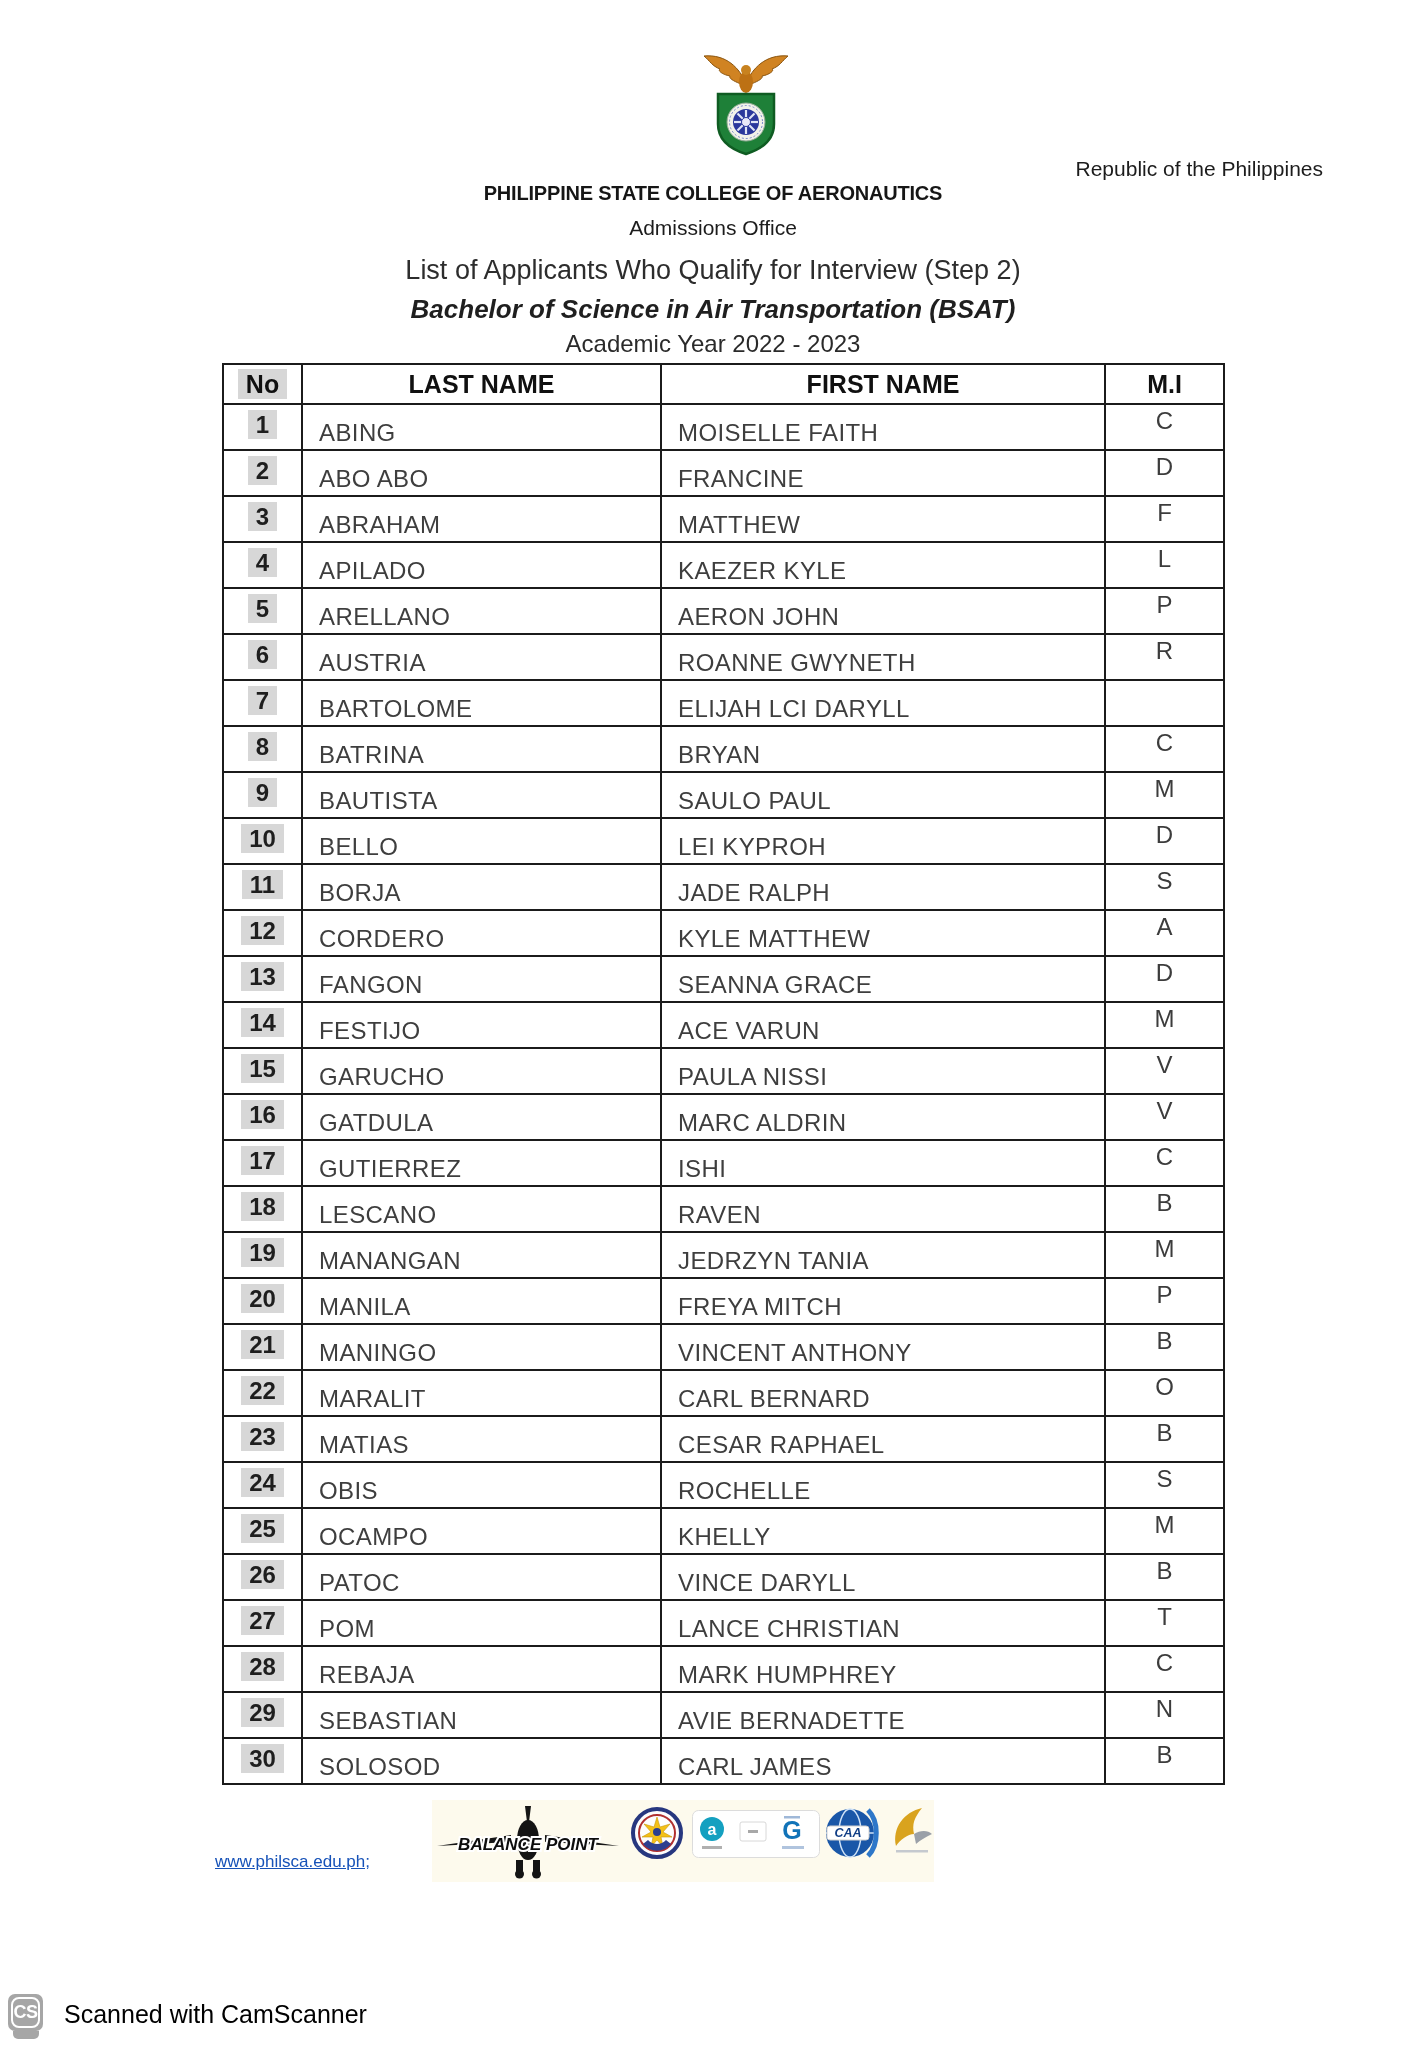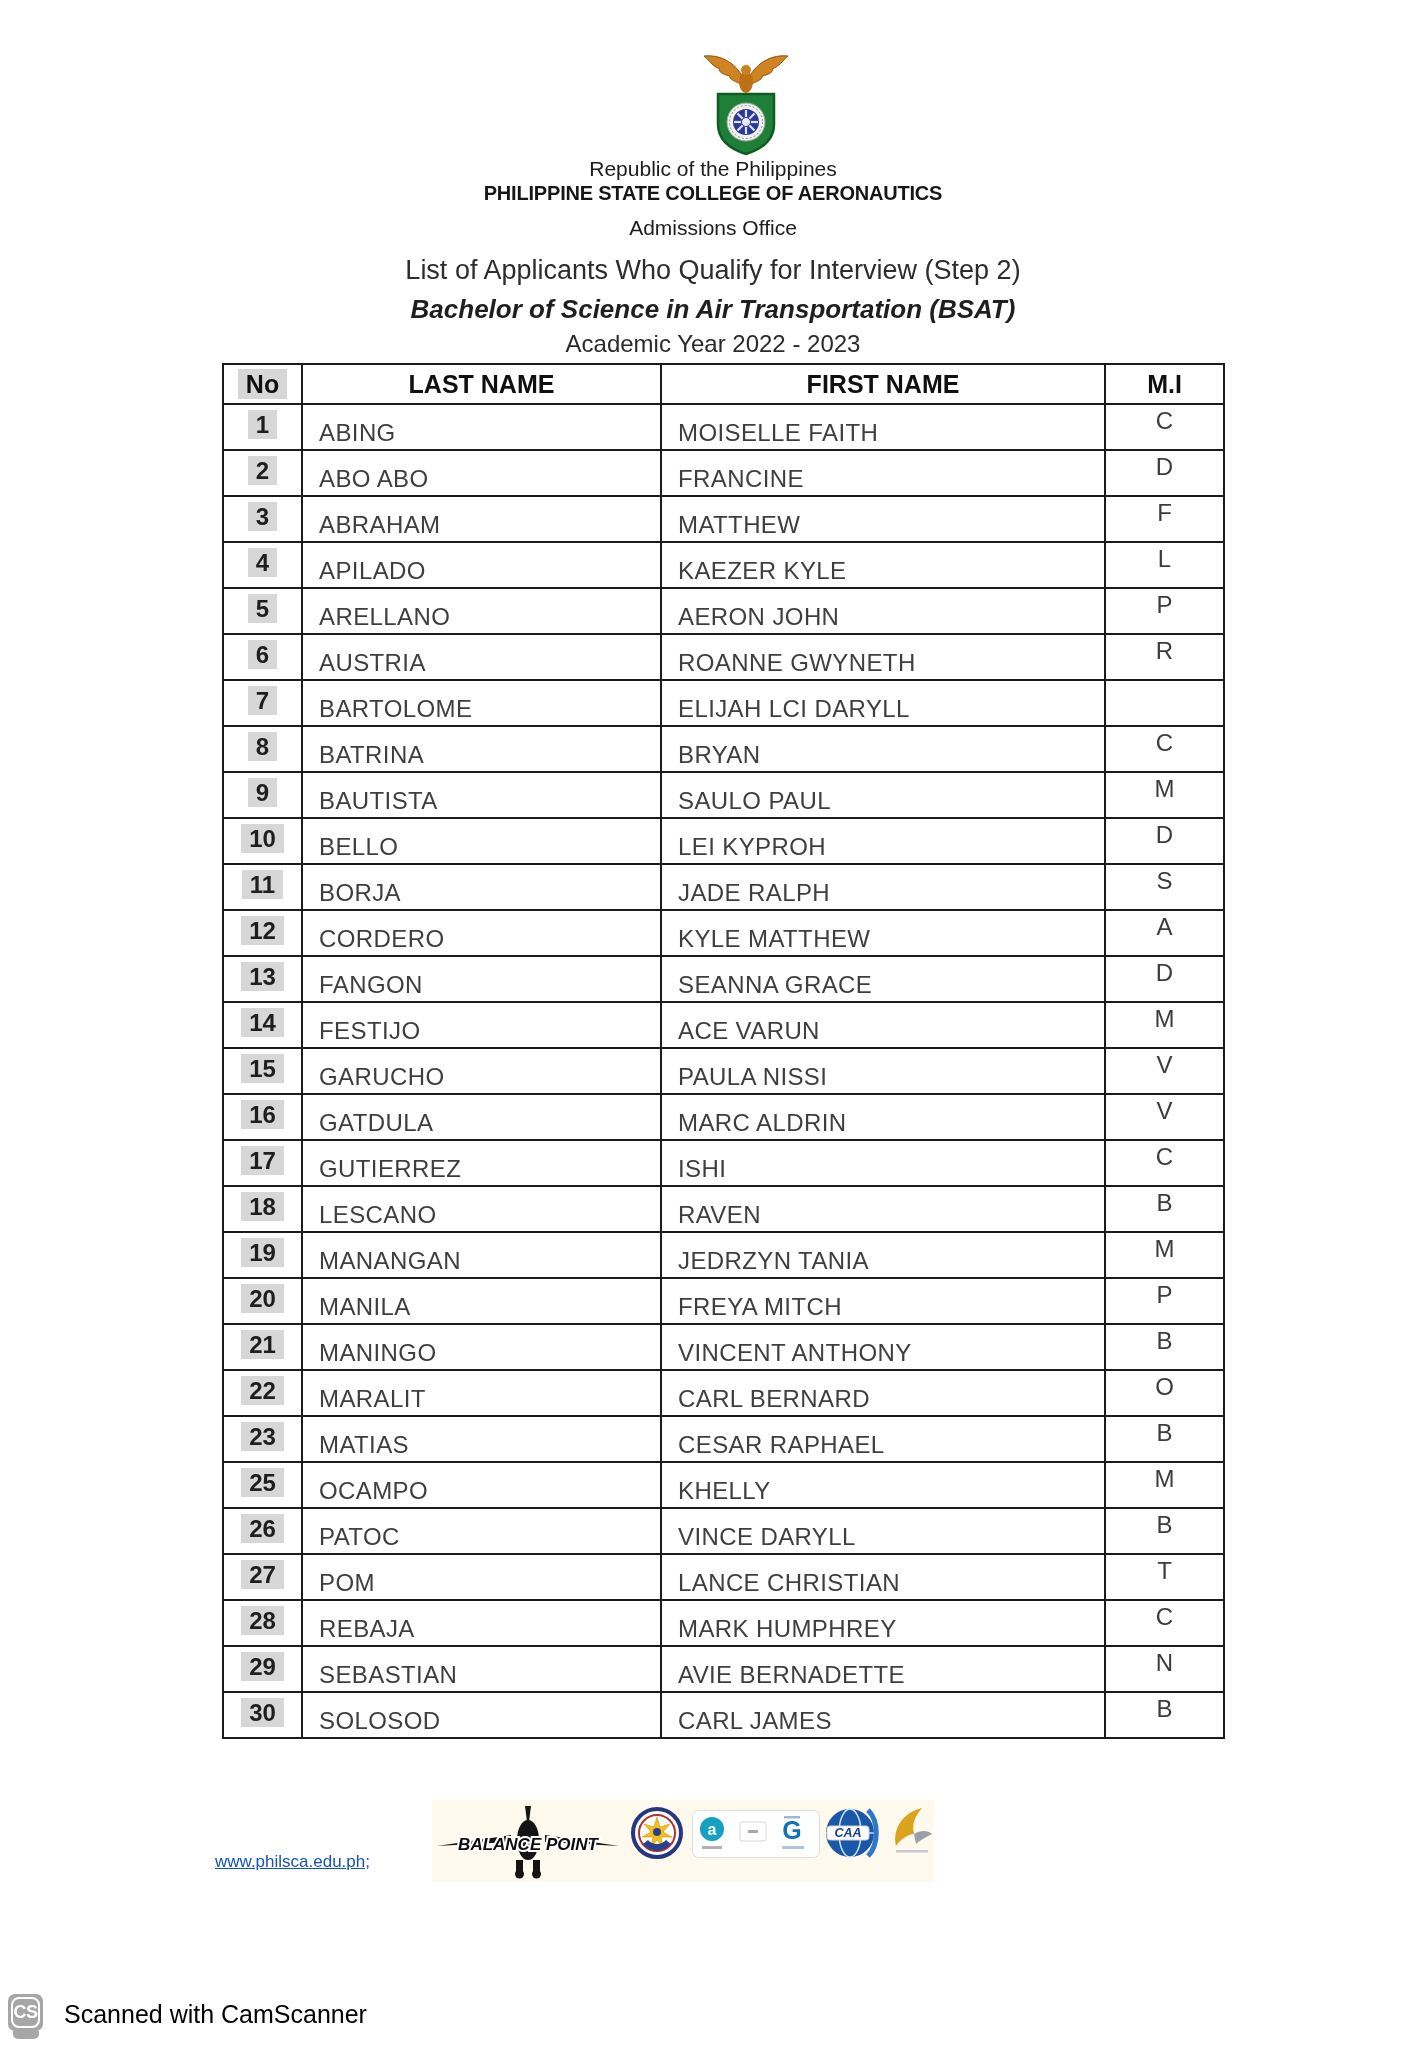--- a/index.html
+++ b/index.html
@@ -7,21 +7,21 @@
   body {
     width:1406px; height:2048px; position:relative;
     background:#ffffff; overflow:hidden;
     font-family:"Liberation Sans", sans-serif;
     color:#1f1f1f;
   }
   .abs { position:absolute; }
 
   
   .title-line { left:103px; width:1220px; text-align:center; white-space:nowrap; }
-  .t-republic  { top:157px; font-size:21px; color:#1c1c1c; }
+  .t-republic  { top:157px; font-size:21px; color:#1c1c1c;text-align:right; }
   .t-college   { top:182px; font-size:20px; font-weight:700; letter-spacing:-0.2px; color:#161616; }
   .t-office    { top:216px; font-size:21px; color:#1c1c1c; }
   .t-list      { top:255px; font-size:27px; color:#2d2d2d; }
   .t-program   { top:294px; font-size:26px; font-weight:700; font-style:italic; color:#1f1f1f; }
   .t-ay        { top:330px; font-size:24px; color:#2a2a2a; }
 
   
   .seal-wrap { left:700px; top:46px; width:92px; height:112px; }
 
   
@@ -273,20 +273,26 @@
         <td class="c-mi">O</td>
       </tr>
 
       <tr>
         <td class="c-no"><span class="hl">23</span></td>
         <td class="c-last">MATIAS</td>
         <td class="c-first">CESAR RAPHAEL</td>
         <td class="c-mi">B</td>
       </tr>
 
+      <tr>
+        <td class="c-no"><span class="hl">24</span></td>
+        <td class="c-last">OBIS</td>
+        <td class="c-first">ROCHELLE</td>
+        <td class="c-mi">S</td>
+      </tr>
 
       <tr>
         <td class="c-no"><span class="hl">25</span></td>
         <td class="c-last">OCAMPO</td>
         <td class="c-first">KHELLY</td>
         <td class="c-mi">M</td>
       </tr>
 
       <tr>
         <td class="c-no"><span class="hl">26</span></td>

